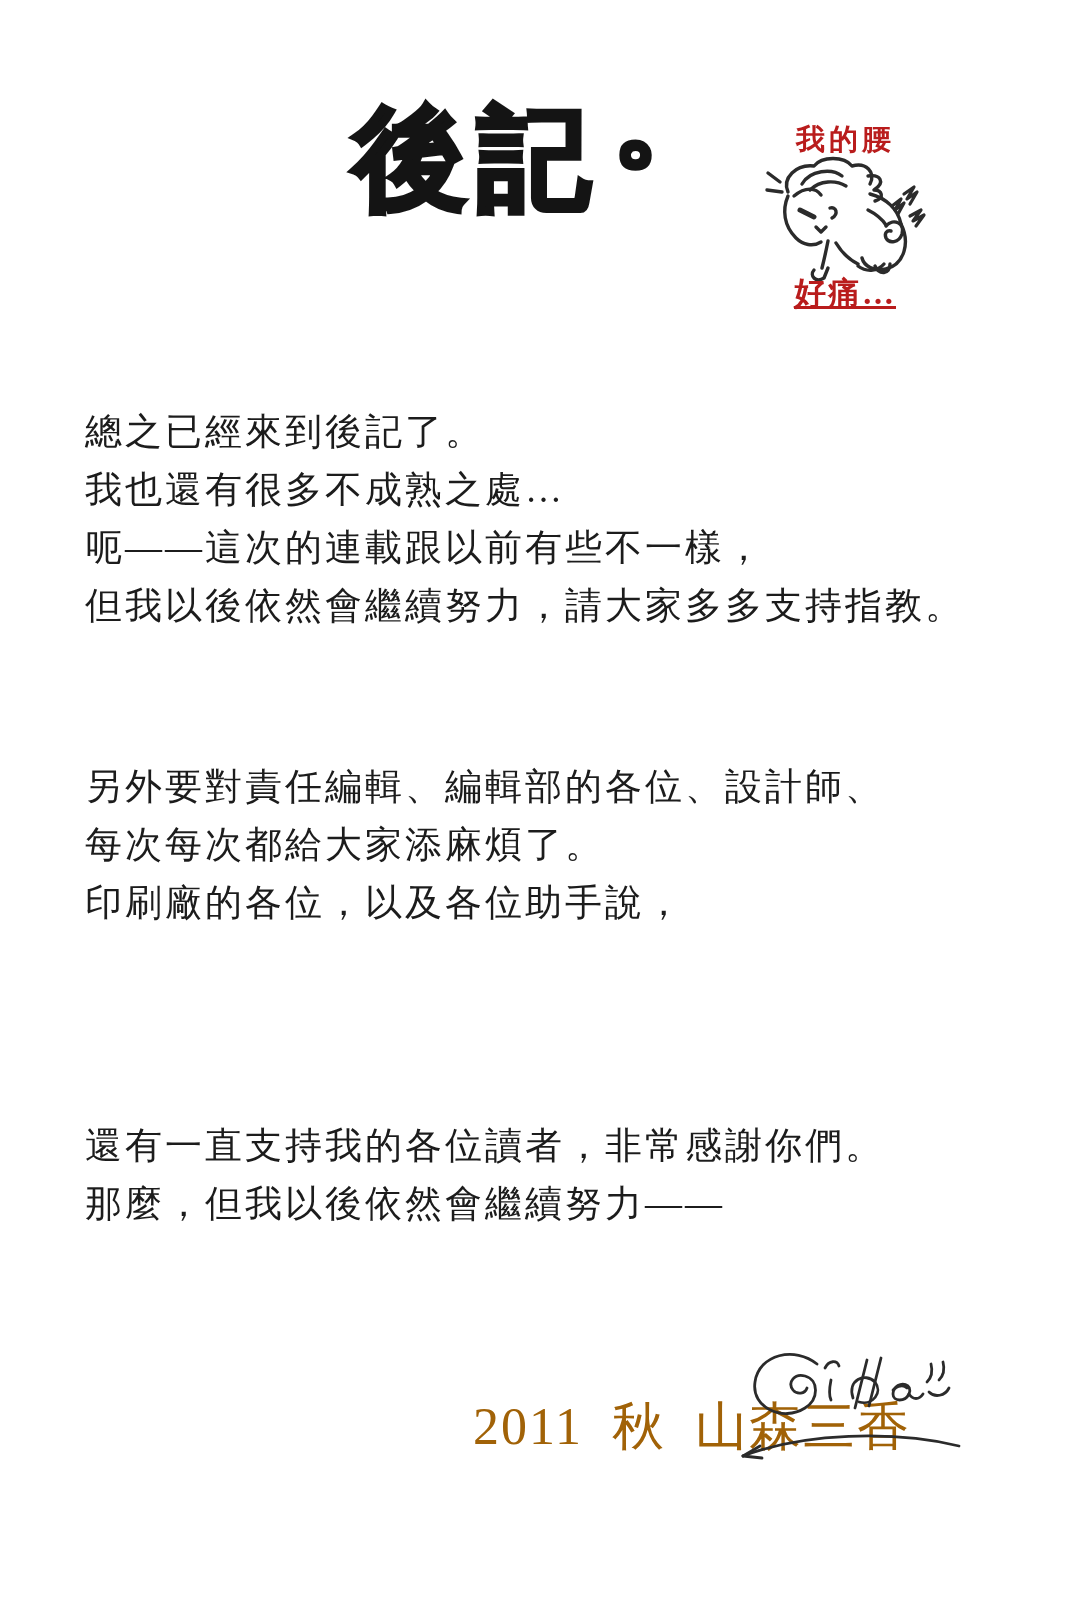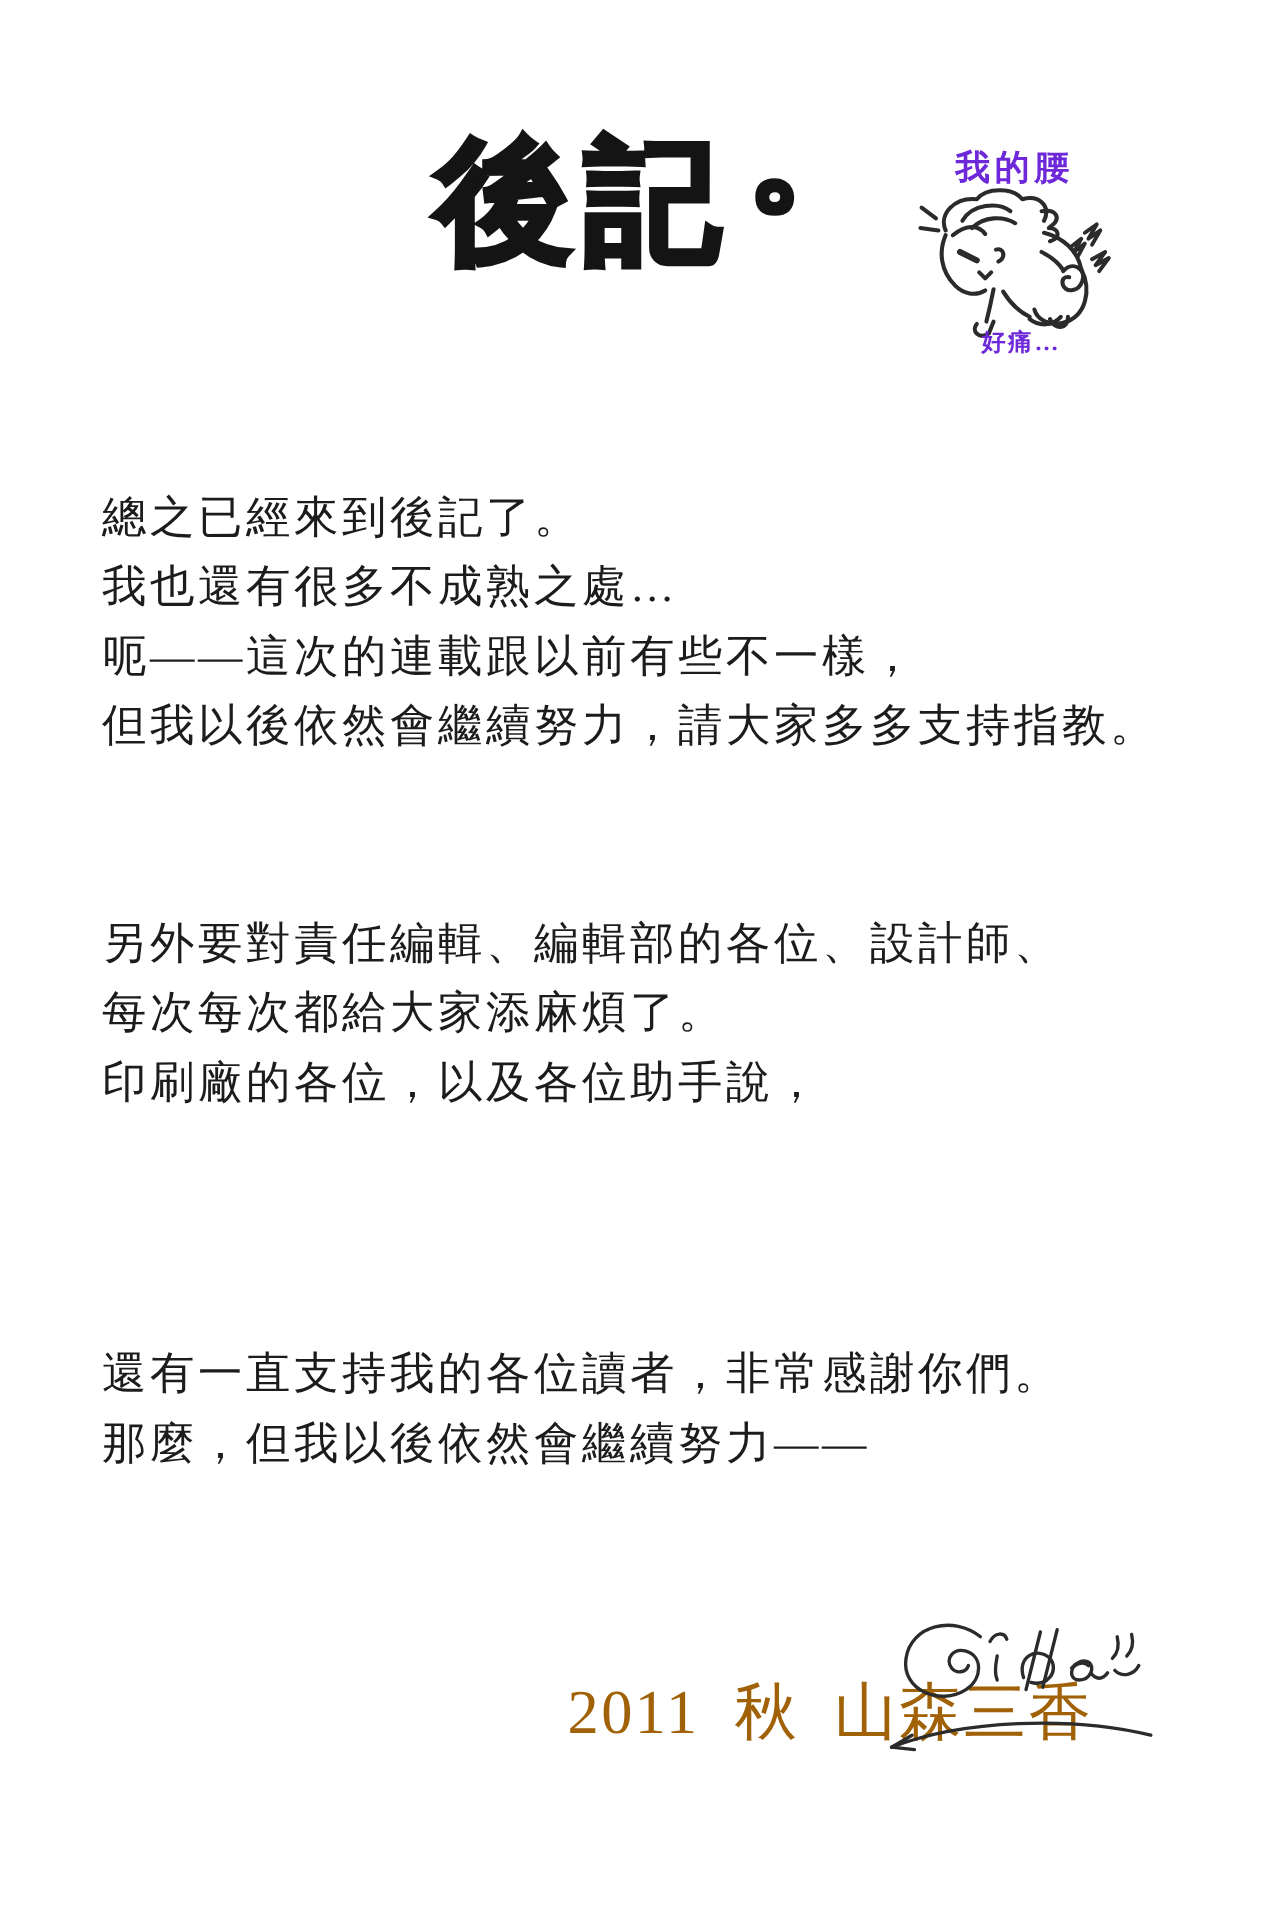--- a/index.html
+++ b/index.html
@@ -3,34 +3,34 @@
 <meta charset="utf-8">
 <style>
   html,body{margin:0;padding:0;background:#ffffff;}
   .page{
     position:relative;width:1066px;height:1600px;background:#ffffff;
     overflow:hidden;color:#1d1d1d;
     font-family:"Liberation Serif","DejaVu Serif",serif;
   }
   
   .title{
-    position:absolute;left:350px;top:84px;margin:14px;
+    position:absolute;left:350px;top:84px;margin:4px;
     font-family:"DejaVu Sans","Liberation Sans",sans-serif;
     font-weight:900;font-size:112px;line-height:1.25;letter-spacing:12px;
     color:#141414;-webkit-text-stroke:5px #141414;
     white-space:nowrap;
   }
   .title-mark{
     display:inline-block;transform:translateY(-42px);margin-left:10px;
     -webkit-text-stroke:4px #141414;
   }
   
-  .caption{position:absolute;color:#6d28d9;white-space:nowrap;font-weight:bold;}
+  .caption{position:absolute;color:#b91c1c;white-space:nowrap;font-weight:bold;}
   .caption-top{left:796px;top:120px;font-size:29px;letter-spacing:4px;}
-  .caption-bottom{left:818px;top:272px;font-size:20px;letter-spacing:2px;}
+  .caption-bottom{left:794px;top:272px;font-size:32px;letter-spacing:2px;text-decoration:underline;}
   .doodle-svg{position:absolute;left:758px;top:154px;width:176px;height:140px;}
   
   .para{
     position:absolute;left:85px;font-size:37px;letter-spacing:3px;
     line-height:58px;white-space:nowrap;color:#1c1c1c;
   }
   .p1{top:403px;}
   .p2{top:758px;font-family:Liberation Serif, serif;}
   .p3{top:1117px;}
   

